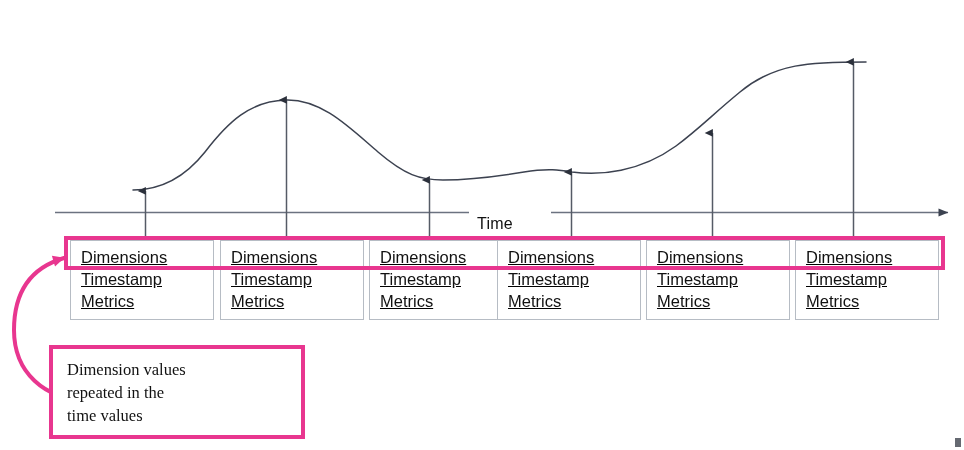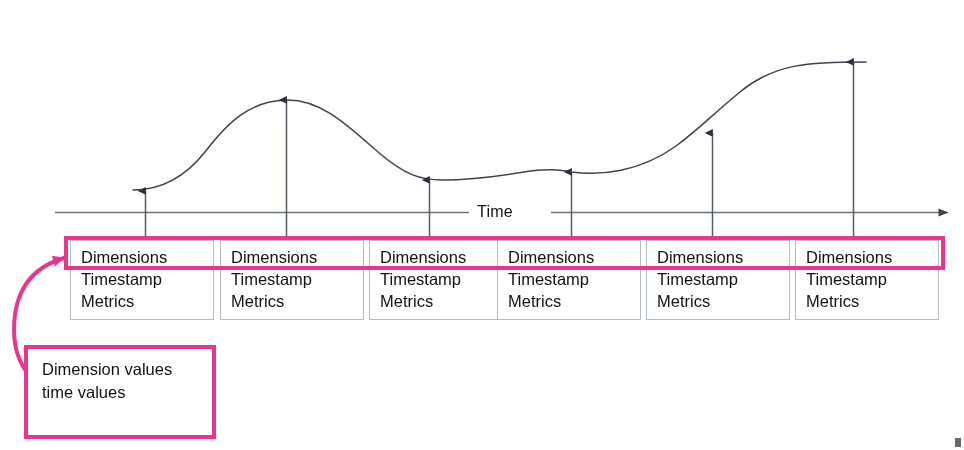--- a/index.html
+++ b/index.html
@@ -31,20 +31,21 @@
     color: #111111;
     white-space: nowrap;
     letter-spacing: 0.2px;
   }
   .record-box {
     position: absolute;
     box-sizing: border-box;
     border: 1.3px solid #b6bcc4;
     background: #ffffff;
     padding: 5px 10px 0 10px;
+    text-decoration: underline;
   }
   .record-line {
     font-size: 16.5px;
     line-height: 22px;
     color: #111111;
     white-space: nowrap;
   }
   .record-line.dim {
     position: relative;
     z-index: 3;
@@ -117,21 +118,21 @@
     <line x1="429.5" y1="258" x2="429.5" y2="180" stroke="#555b66" stroke-width="1.5" marker-end="url(#arrow-up)"></line>
     <line x1="571.5" y1="258" x2="571.5" y2="172" stroke="#555b66" stroke-width="1.5" marker-end="url(#arrow-up)"></line>
     <line x1="712.5" y1="258" x2="712.5" y2="133" stroke="#555b66" stroke-width="1.5" marker-end="url(#arrow-up)"></line>
     <line x1="853.5" y1="258" x2="853.5" y2="62" stroke="#555b66" stroke-width="1.5" marker-end="url(#arrow-up)"></line>
 
     <path d="M 88,400
              C 44,400 14,372 14,330
              C 14,292 30,268 64,258" fill="none" stroke="#e8368f" stroke-width="4" stroke-linecap="round" marker-end="url(#arrow-pink)"></path>
   </svg>
 
-  <div class="axis-label" style="left:477px; top:203px;">Time</div>
+  <div class="axis-label" style="left:477px; top:215px;">Time</div>
 
   <div class="record-box" style="left:70px; top:240px; width:144px; height:80px;">
     <div class="record-line dim">Dimensions</div>
     <div class="record-line">Timestamp</div>
     <div class="record-line">Metrics</div>
   </div>
 
   <div class="record-box" style="left:220px; top:240px; width:144px; height:80px;">
     <div class="record-line dim">Dimensions</div>
     <div class="record-line">Timestamp</div>
@@ -157,20 +158,21 @@
   </div>
 
   <div class="record-box" style="left:795px; top:240px; width:144px; height:80px;">
     <div class="record-line dim">Dimensions</div>
     <div class="record-line">Timestamp</div>
     <div class="record-line">Metrics</div>
   </div>
 
   <div class="highlight-band" style="left:64px; top:236px; width:881px; height:34px;"></div>
 
-  <div class="callout" style="left:24px; top:345px; width:192px; height:94px;">
+  <div class="callout" style="left:49px; top:345px; width:256px; height:94px;font-family:Liberation Serif, serif;">
     <div class="callout-line">Dimension values</div>
+    <div class="callout-line">repeated in the</div>
     <div class="callout-line">time values</div>
   </div>
 
   <div class="corner-mark"></div>
 
 </div>
 
 </body></html>

